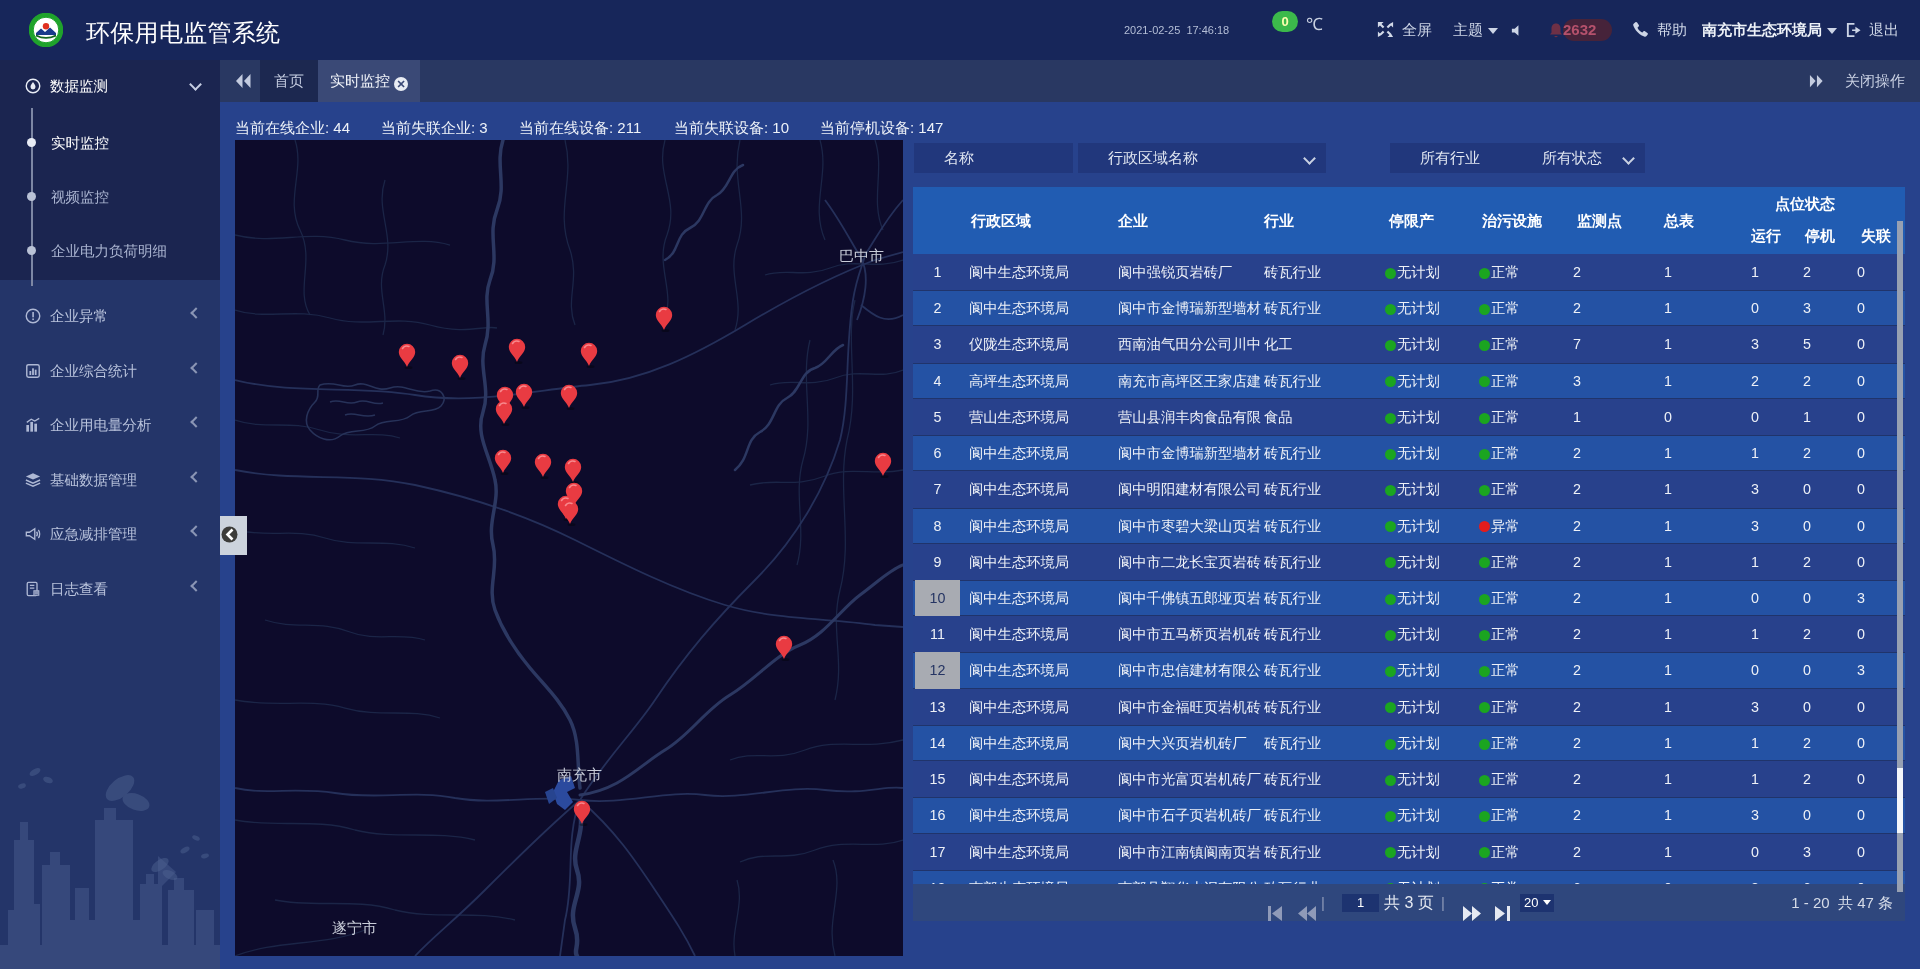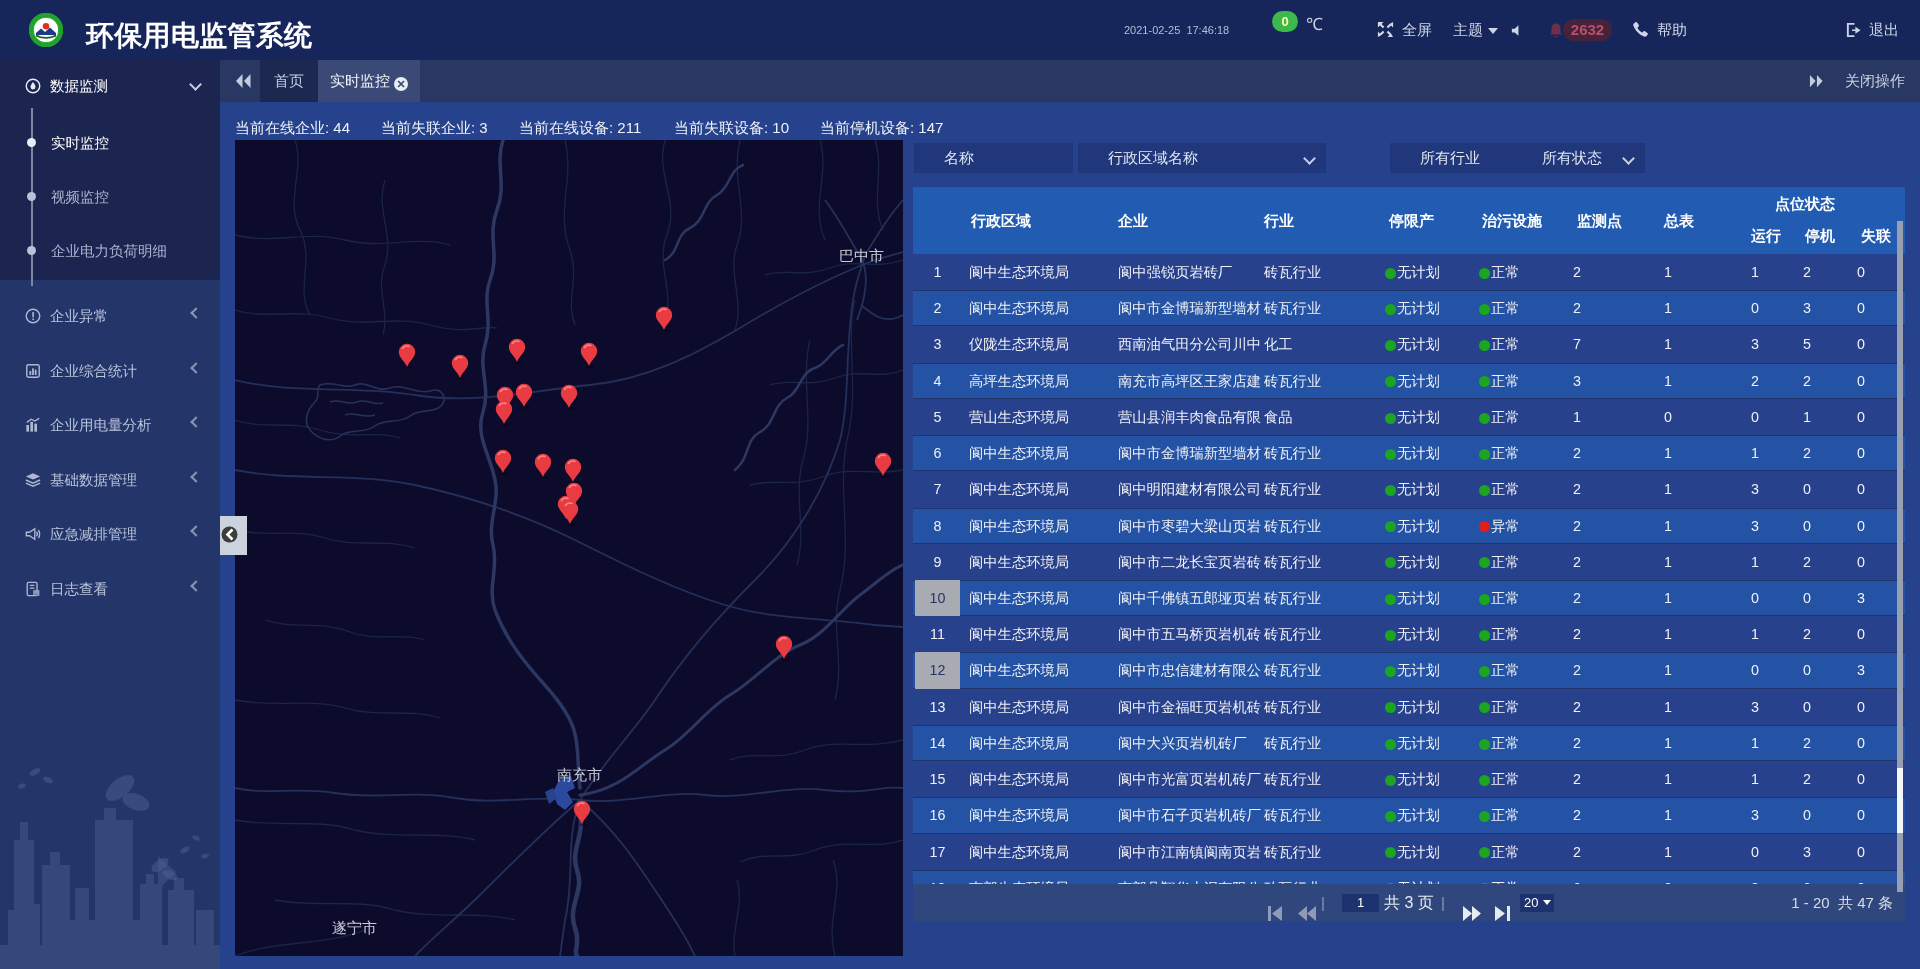--- a/index.html
+++ b/index.html
@@ -1,21 +1,21 @@
 <!DOCTYPE html>
 <html><head><meta charset="utf-8">
 <style>
 *{margin:0;padding:0;box-sizing:border-box}
 html,body{width:1920px;height:969px;overflow:hidden}
 body{font-family:"Liberation Sans",sans-serif;-webkit-font-smoothing:antialiased}
 #app{position:relative;width:1920px;height:969px;background:#27428c;overflow:hidden}
 
 #hdr{position:absolute;left:0;top:0;width:1920px;height:60px;background:#17265a}
 #logo{position:absolute;left:29px;top:13px}
-#title{position:absolute;left:86px;top:17px;font-size:28px;font-weight:bold;color:#fff;letter-spacing:0.3px}
+#title{position:absolute;left:86px;top:17px;font-size:24px;font-weight:normal;color:#fff;letter-spacing:0.3px}
 .hitem{position:absolute;top:0;height:60px;line-height:60px;color:#cdd5e6;font-size:15px;white-space:nowrap}
 #hdate{left:1124px;color:#b4bed6;font-size:11px}
 #hbadge{position:absolute;left:1272px;top:11px;width:26px;height:21px;background:#3cb94b;border-radius:11px;color:#ffffb0;font-weight:bold;font-size:13px;text-align:center;line-height:21px}
 #hdeg{left:1306px;color:#c8d0e0;font-size:17px;line-height:50px !important}
 .caret{display:inline-block;width:0;height:0;border-left:5px solid transparent;border-right:5px solid transparent;border-top:6px solid #cdd5e6;vertical-align:middle;margin-left:5px}
 
 #side{position:absolute;left:0;top:60px;width:220px;height:909px;background:#243569;overflow:hidden}
 #grp1{position:absolute;left:0;top:0;width:220px;height:220px;background:#1b2550}
 .mitem{position:absolute;left:0;width:220px;height:48px;line-height:48px;color:#b9c3dc;font-size:14.5px}
 .mitem .mi{position:absolute;left:25px;top:16px;width:16px;height:16px}
@@ -87,24 +87,25 @@
 <div class="hitem" style="left:1376px"><svg width="19" height="19" viewBox="0 0 20 20" style="vertical-align:-4px;margin-right:7px">
           <path fill="#d2d9e8" d="M2 2 L8 2 L5.8 4.2 L8.8 7.2 L7.2 8.8 L4.2 5.8 L2 8 Z M18 2 L18 8 L15.8 5.8 L12.8 8.8 L11.2 7.2 L14.2 4.2 Z M2 18 L2 12 L4.2 14.2 L7.2 11.2 L8.8 12.8 L5.8 15.8 Z M18 18 L12 18 L14.2 15.8 L11.2 12.8 L12.8 11.2 L15.8 14.2 Z"></path>
         </svg>全屏</div>
 <div class="hitem" style="left:1453px">主题<span class="caret"></span></div>
 <div class="hitem" style="left:1510px"><svg width="15" height="15" viewBox="0 0 16 16" style="vertical-align:-3px">
           <path fill="#cdd5e6" d="M2 6 L5 6 L9 2.5 L9 13.5 L5 10 L2 10 Z"></path>
         </svg></div>
 <div class="hitem" style="left:1548px"><svg width="16" height="17" viewBox="0 0 16 17" style="vertical-align:-4px">
           <path fill="#6e3046" d="M8 1.5 C5 1.5 3.5 3.8 3.5 6.5 L3.5 10.5 L2 12.5 L14 12.5 L12.5 10.5 L12.5 6.5 C12.5 3.8 11 1.5 8 1.5 Z M6.3 14 a1.8 1.8 0 0 0 3.4 0 Z"></path>
         </svg></div>
-<div style="position:absolute;left:1563px;top:19px;width:49px;height:22px;background:#46233a;border-radius:11px;color:#b5516c;font-weight:bold;font-size:15px;text-align:center;line-height:22px">2632</div>
+<div style="position:absolute;left:1563px;top:19px;width:49px;height:22px;background:#46233a;border-radius:11px;color:#b5516c;font-weight:bold;font-size:15px;text-align:left;line-height:22px">2632</div>
 <div class="hitem" style="left:1632px"><svg width="17" height="17" viewBox="0 0 18 18" style="vertical-align:-3px;margin-right:8px">
           <path fill="#cdd5e6" d="M3.6 1.4 C4.2 1 5 1.1 5.4 1.7 L7.2 4.3 C7.6 4.8 7.5 5.5 7 5.9 L5.9 6.9 C5.7 7.1 6.3 8.6 7.8 10.1 C9.3 11.6 10.8 12.3 11 12.1 L12 11 C12.4 10.5 13.2 10.4 13.7 10.8 L16.3 12.6 C16.9 13 17 13.8 16.6 14.4 L15.4 16 C14.9 16.6 14.1 16.9 13.4 16.7 C11.2 16.1 8.6 14.6 6 12 C3.4 9.4 1.9 6.8 1.3 4.6 C1.1 3.9 1.4 3.1 2 2.6 Z"></path>
         </svg>帮助</div>
+<div class="hitem" style="left:1702px;color:#eef2f8;font-weight:bold">南充市生态环境局<span class="caret"></span></div>
 <div class="hitem" style="left:1845px"><svg width="17" height="16" viewBox="0 0 18 17" style="vertical-align:-3px;margin-right:7px">
           <path fill="#cdd5e6" d="M2 1 L10 1 L10 3 L4 3 L4 14 L10 14 L10 16 L2 16 Z M11 5 L11 8 L7.5 8 L7.5 9.5 L11 9.5 L11 12.5 L16.5 8.75 Z" transform="scale(1,1)"></path>
         </svg>退出</div>
 </div>
 <div id="side">
 <div id="grp1"></div>
 <div class="mitem" style="top:2px;color:#fff">
  <svg class="mi" viewBox="0 0 18 18">
           <circle cx="9" cy="9" r="7.6" fill="none" stroke="#e8ecf5" stroke-width="1.6"></circle>
           <path d="M9 4.5 C10.8 7 11.8 8.5 11.8 10 a2.8 2.8 0 0 1 -5.6 0 C6.2 8.5 7.2 7 9 4.5 Z" fill="#e8ecf5"></path>

